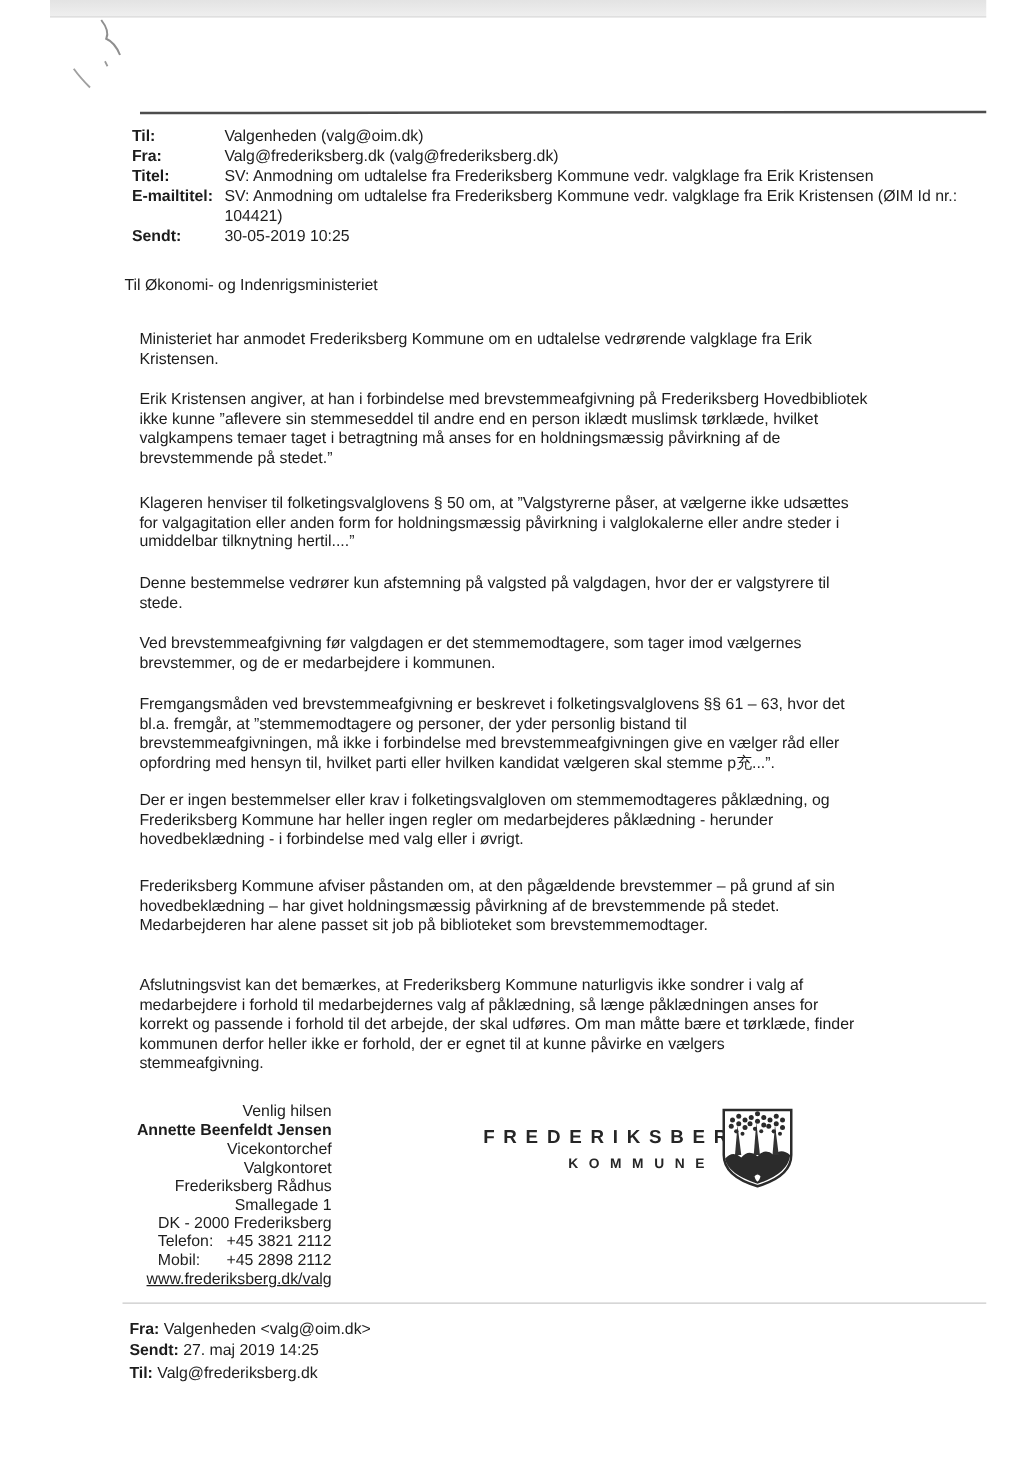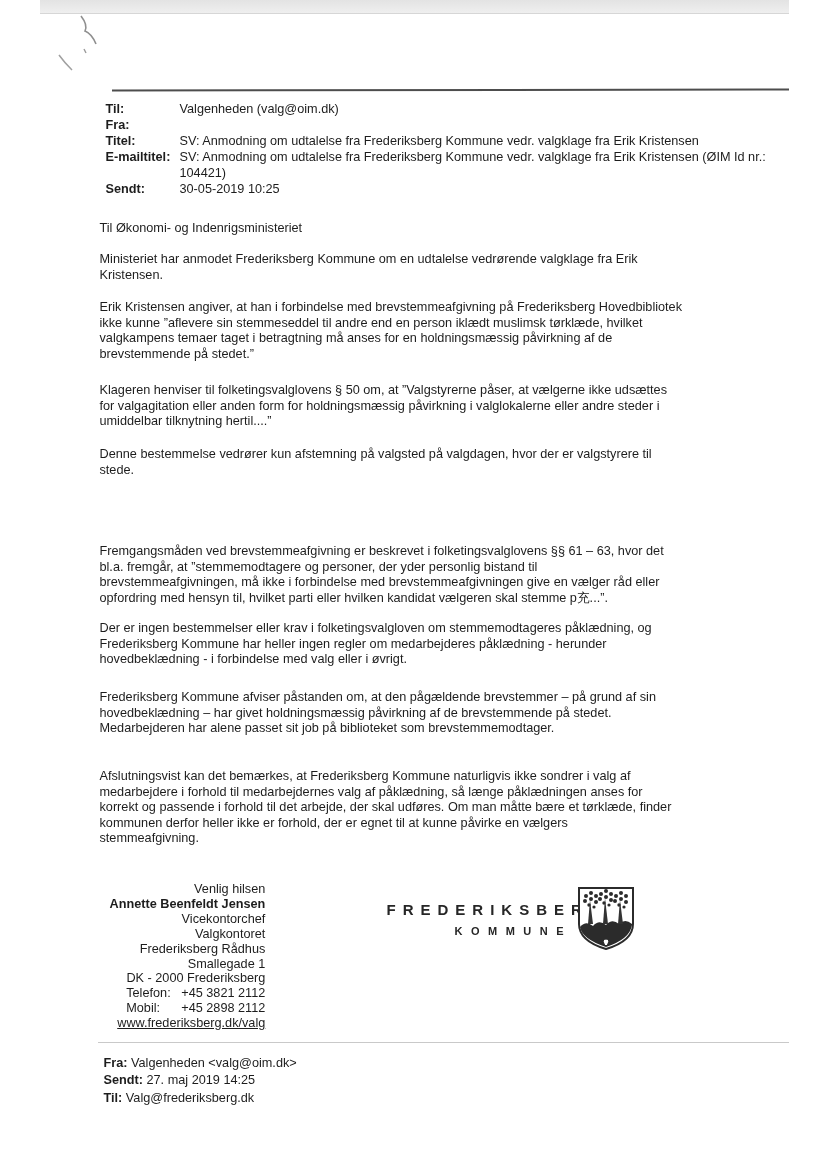--- a/index.html
+++ b/index.html
@@ -14,21 +14,21 @@
     background:linear-gradient(#e3e3e3,#efefef);border-bottom:1px solid #d6d6d6;}
   .scribbles{position:absolute;top:10px;left:8px;width:80px;height:70px;}
   .top-rule{position:absolute;top:89px;left:72px;width:691px;height:2px;background:#4d4d4d;transform:rotate(-0.08deg);}
   .bottom-rule{position:absolute;top:1042px;left:58px;width:700px;height:1px;background:#c9c9c9;}
 
   .mail-header{position:absolute;top:101px;left:66px;width:710px;}
   .mh-row{display:flex;}
   .mh-label{font-weight:bold;width:74px;flex:0 0 74px;line-height:16px;}
   .mh-value{white-space:pre-line;line-height:16px;}
 
-  .para{position:absolute;left:60px;width:716px;white-space:pre-line;margin:0;}
+  .para{position:absolute;left:60px;width:716px;white-space:pre-line;margin:12px;}
   .greeting{position:absolute;left:60px;top:221px;margin:0;}
 
   .signature{position:absolute;left:70px;top:882px;line-height:14.9px;}
   .sig-line{white-space:pre;text-align:right;}
   .sig-name{font-weight:bold;}
   .sig-link{text-decoration:underline;}
 
   .logo{position:absolute;left:347px;top:902px;}
   .logo-line1{font-weight:bold;font-size:15px;letter-spacing:7px;color:#262626;}
   .logo-line2{font-weight:bold;font-size:11px;letter-spacing:8.5px;color:#262626;margin-top:6px;margin-left:68px;}
@@ -52,20 +52,21 @@
 
   <div class="top-rule"></div>
 
   <div class="mail-header">
     <div class="mh-row">
       <span class="mh-label">Til:</span>
       <span class="mh-value">Valgenheden (valg@oim.dk)</span>
     </div>
     <div class="mh-row">
       <span class="mh-label">Fra:</span>
+      <span class="mh-value">Valg@frederiksberg.dk (valg@frederiksberg.dk)</span>
     </div>
     <div class="mh-row">
       <span class="mh-label">Titel:</span>
       <span class="mh-value">SV: Anmodning om udtalelse fra Frederiksberg Kommune vedr. valgklage fra Erik Kristensen</span>
     </div>
     <div class="mh-row">
       <span class="mh-label">E-mailtitel:</span>
       <span class="mh-value">SV: Anmodning om udtalelse fra Frederiksberg Kommune vedr. valgklage fra Erik Kristensen (ØIM Id nr.:
 104421)</span>
     </div>
@@ -81,20 +82,22 @@
 Kristensen.</p>
   <p class="para" style="top:300px">Erik Kristensen angiver, at han i forbindelse med brevstemmeafgivning på Frederiksberg Hovedbibliotek
 ikke kunne ”aflevere sin stemmeseddel til andre end en person iklædt muslimsk tørklæde, hvilket
 valgkampens temaer taget i betragtning må anses for en holdningsmæssig påvirkning af de
 brevstemmende på stedet.”</p>
   <p class="para" style="top:383px">Klageren henviser til folketingsvalglovens § 50 om, at ”Valgstyrerne påser, at vælgerne ikke udsættes
 for valgagitation eller anden form for holdningsmæssig påvirkning i valglokalerne eller andre steder i
 umiddelbar tilknytning hertil....”</p>
   <p class="para" style="top:447px">Denne bestemmelse vedrører kun afstemning på valgsted på valgdagen, hvor der er valgstyrere til
 stede.</p>
+  <p class="para" style="top:495px">Ved brevstemmeafgivning før valgdagen er det stemmemodtagere, som tager imod vælgernes
+brevstemmer, og de er medarbejdere i kommunen.</p>
   <p class="para" style="top:544px">Fremgangsmåden ved brevstemmeafgivning er beskrevet i folketingsvalglovens §§ 61 – 63, hvor det
 bl.a. fremgår, at ”stemmemodtagere og personer, der yder personlig bistand til
 brevstemmeafgivningen, må ikke i forbindelse med brevstemmeafgivningen give en vælger råd eller
 opfordring med hensyn til, hvilket parti eller hvilken kandidat vælgeren skal stemme p充...”.</p>
   <p class="para" style="top:621px">Der er ingen bestemmelser eller krav i folketingsvalgloven om stemmemodtageres påklædning, og
 Frederiksberg Kommune har heller ingen regler om medarbejderes påklædning - herunder
 hovedbeklædning - i forbindelse med valg eller i øvrigt.</p>
   <p class="para" style="top:690px">Frederiksberg Kommune afviser påstanden om, at den pågældende brevstemmer – på grund af sin
 hovedbeklædning – har givet holdningsmæssig påvirkning af de brevstemmende på stedet.
 Medarbejderen har alene passet sit job på biblioteket som brevstemmemodtager.</p>

